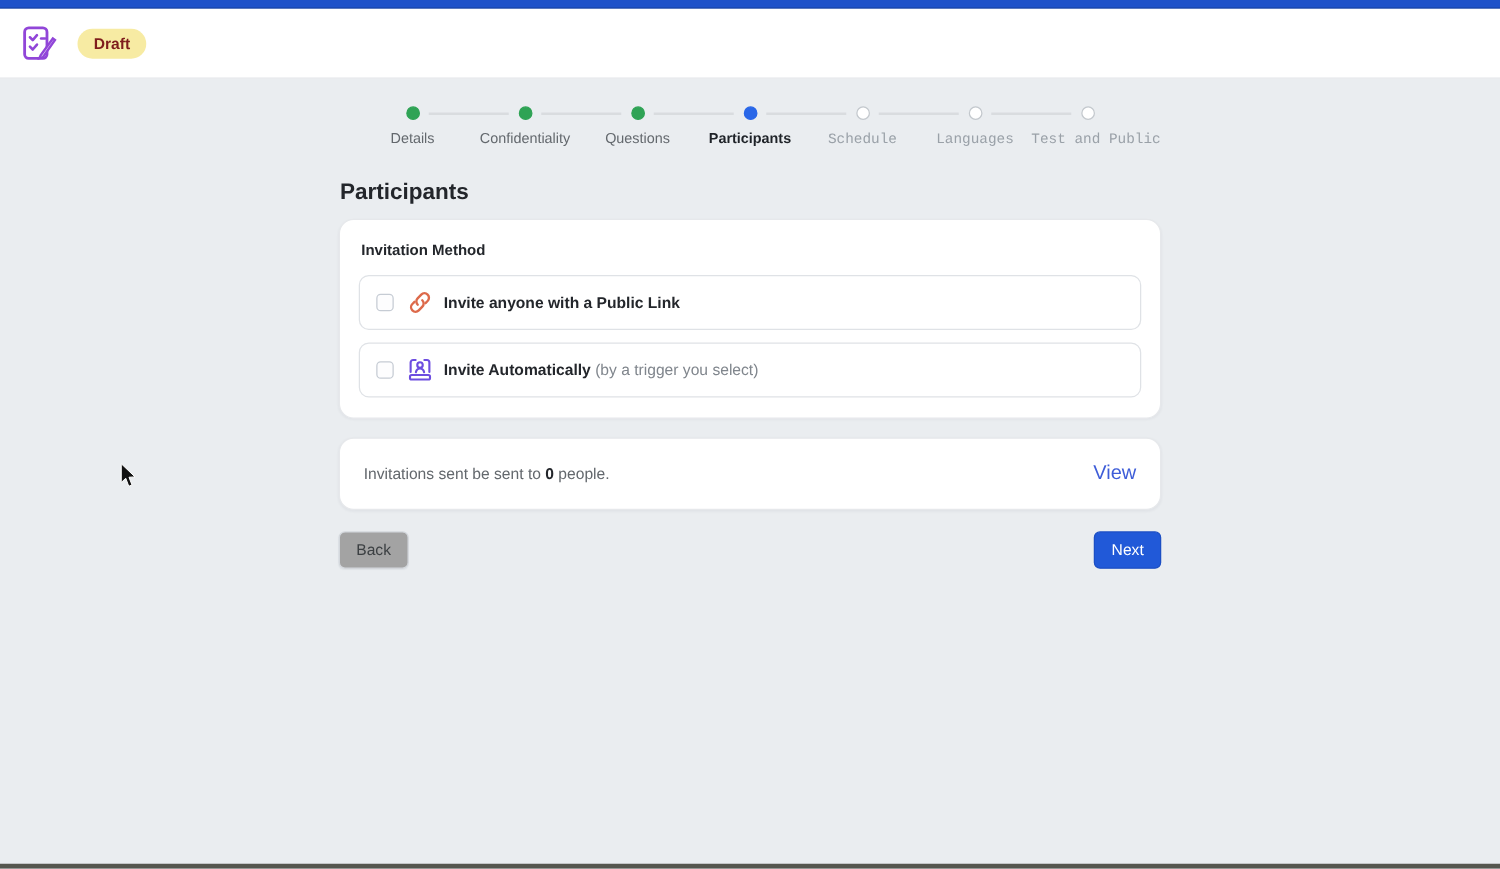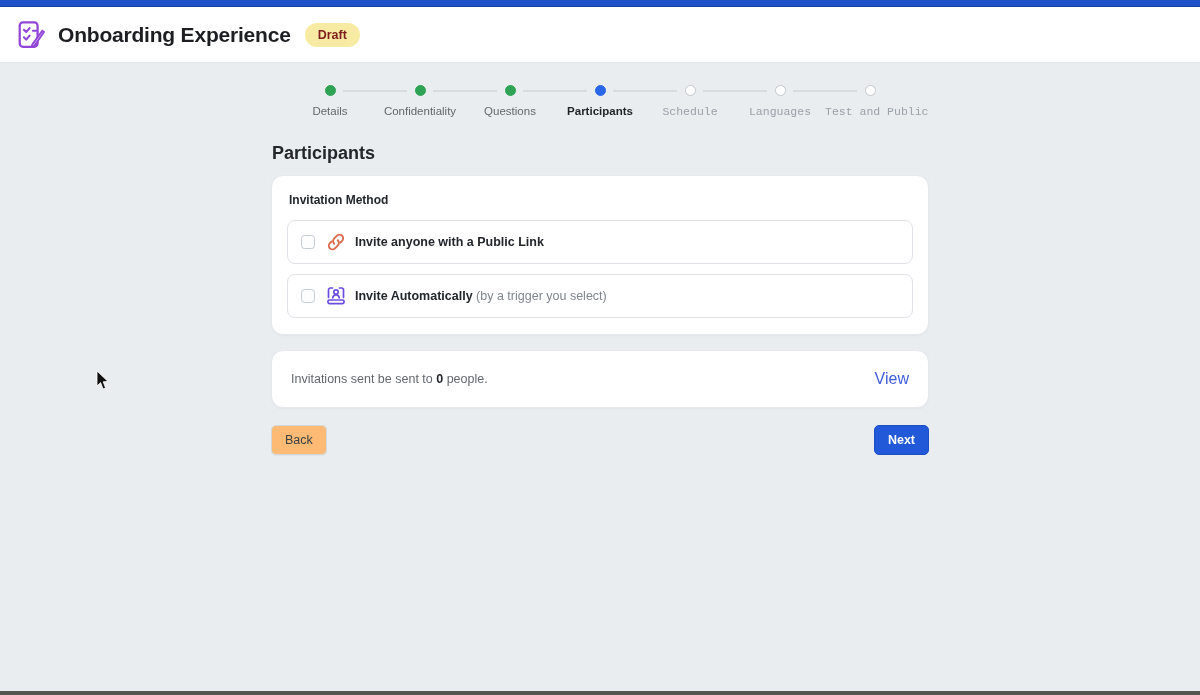--- a/index.html
+++ b/index.html
@@ -84,26 +84,26 @@
     margin-top:15px; padding:19px 19px;
     display:flex; align-items:center; justify-content:space-between;
   }
   .summary-text { font-size:12.5px; color:#63686d; }
   .summary-count { font-weight:700; color:#23262b; }
   .view-link { font-size:16px; color:#3e5dd8; cursor:pointer; }
   
   .footer-actions { display:flex; justify-content:space-between; margin-top:17px; }
   .btn { font-family:inherit; font-size:12.5px; cursor:pointer; border-radius:5px; }
   .btn-back {
-    background:#fdba74; color:#3c4043;
+    background:#a3a3a3; color:#3c4043;
     border:1px solid #d4d8dd; padding:7px 13px;
     box-shadow:0 1px 1px rgba(20,30,50,0.05);
   }
   .btn-next {
-    background:#2159d8; color:#ffffff; font-weight:700;
+    background:#2159d8; color:#ffffff; font-weight:400;
     border:1px solid #1c4fc4; padding:7px 13px;
   }
   
   .mouse-cursor { position:absolute; left:96px; top:370px; width:14px; height:21px; pointer-events:none; }
   .bottom-edge { position:absolute; left:0; bottom:0; width:100%; height:4px; background:#55564f; }
 </style>
 </head>
 <body>
 
 <div class="top-bar"></div>
@@ -111,21 +111,20 @@
 <header class="app-header">
   <span class="logo">
     <svg width="32" height="32" viewBox="0 0 34 34" fill="none">
       <rect x="5" y="3.5" width="19" height="26" rx="3.5" stroke="#9146d8" stroke-width="2.4"></rect>
       <path d="M9.5 11.5l2.4 2.4 3.6-4.2" stroke="#9146d8" stroke-width="2.2" stroke-linecap="round" stroke-linejoin="round"></path>
       <path d="M9.5 19.5l2.4 2.4 3.6-4.2" stroke="#9146d8" stroke-width="2.2" stroke-linecap="round" stroke-linejoin="round"></path>
       <path d="M19 12.5h3.5" stroke="#9146d8" stroke-width="2.2" stroke-linecap="round"></path>
       <path d="M18.5 27L29 12.5l1.8 1.3L20.5 28.5l-3 .8z" fill="#ffffff" stroke="#9146d8" stroke-width="2"></path>
     </svg>
   </span>
-  <h1 class="app-title">Onboarding Experience</h1>
   <span class="status-badge">Draft</span>
 </header>
 
 <nav class="stepper">
   <div class="step completed">
     <div class="dot"></div>
     <div class="step-label">Details</div>
   </div>
   <div class="step completed">
     <div class="dot"></div>

